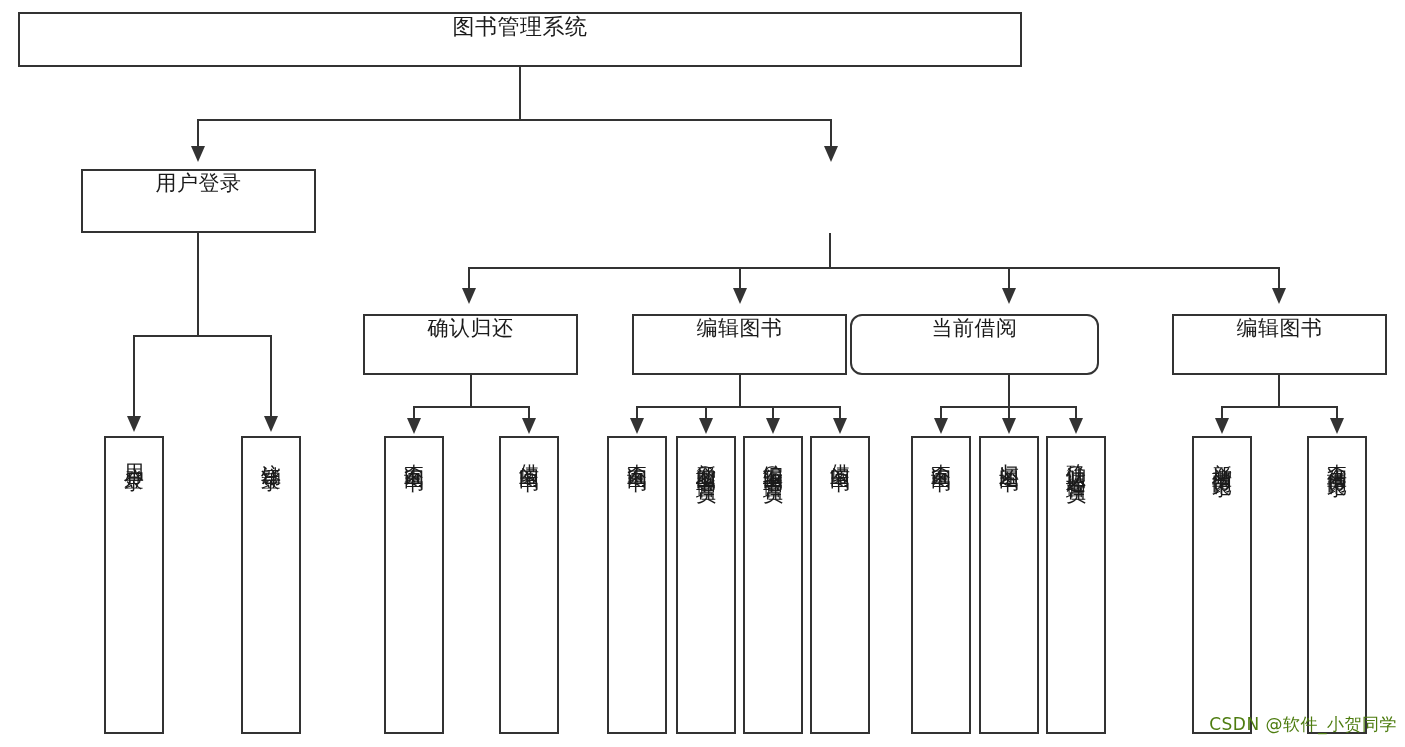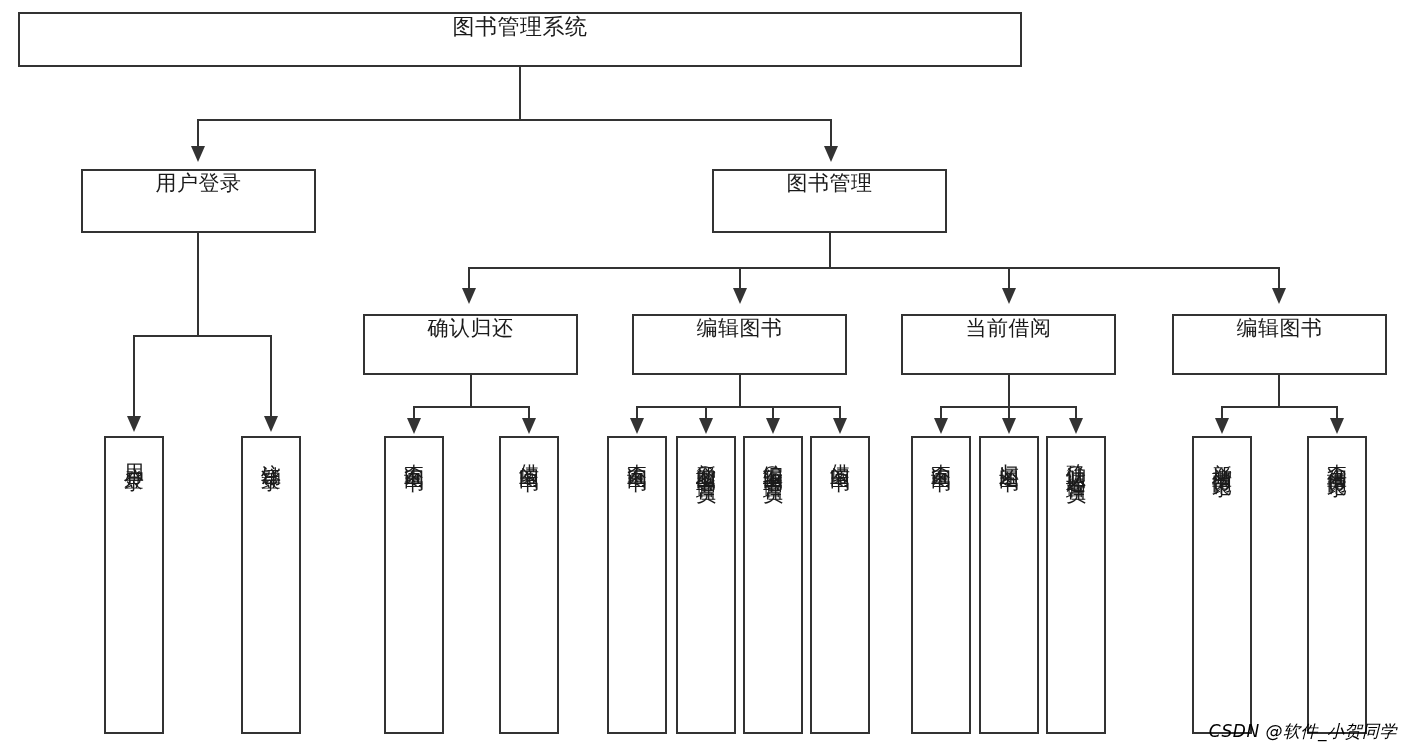--- a/index.html
+++ b/index.html
@@ -63,49 +63,45 @@
     width: 0;
     height: 0;
     border-left: 7px solid transparent;
     border-right: 7px solid transparent;
     border-top: 16px solid #333333;
   }
   
   #watermark {
     position: absolute;
     right: 8px;
-    bottom: 4px;
+    bottom: 11px;
     font-size: 17px;
-    color: #000000;
+    color: #4d7c0f;
     white-space: nowrap;
     letter-spacing: 0.5px;
-    font-style: italic;
   }
 </style>
 </head>
 <body>
 
 <div id="canvas">
 
   <div class="node root horiz" style="left:18px; top:12px; width:1004px; height:55px;">
     <span>图书管理系统</span>
   </div>
 
   <div class="seg vline" style="left:519px; top:67px; width:2px; height:53px;"></div>
   <div class="seg hline" style="left:197px; top:119px; width:635px; height:2px;"></div>
   <div class="seg vline" style="left:197px; top:119px; width:2px; height:30px;"></div>
   <div class="arrow" style="left:191px; top:146px;"></div>
   <div class="seg vline" style="left:830px; top:119px; width:2px; height:30px;"></div>
   <div class="arrow" style="left:824px; top:146px;"></div>
 
   <div class="node horiz" style="left:81px; top:169px; width:235px; height:64px;">
     <span>用户登录</span>
-  </div>
-  <div class="node horiz" style="left:712px; top:169px; width:235px; height:64px;">
-    <span>图书管理</span>
   </div>
 
   <div class="seg vline" style="left:197px; top:233px; width:2px; height:103px;"></div>
   <div class="seg hline" style="left:133px; top:335px; width:138px; height:2px;"></div>
   <div class="seg vline" style="left:133px; top:335px; width:2px; height:84px;"></div>
   <div class="arrow" style="left:127px; top:416px;"></div>
   <div class="seg vline" style="left:270px; top:335px; width:2px; height:84px;"></div>
   <div class="arrow" style="left:264px; top:416px;"></div>
 
   <div class="seg vline" style="left:829px; top:233px; width:2px; height:35px;"></div>
@@ -118,21 +114,21 @@
   <div class="arrow" style="left:1002px; top:288px;"></div>
   <div class="seg vline" style="left:1278px; top:267px; width:2px; height:23px;"></div>
   <div class="arrow" style="left:1272px; top:288px;"></div>
 
   <div class="node horiz" style="left:363px; top:314px; width:215px; height:61px;">
     <span>确认归还</span>
   </div>
   <div class="node horiz" style="left:632px; top:314px; width:215px; height:61px;">
     <span>编辑图书</span>
   </div>
-  <div class="node horiz" style="left:901px; top:314px; width:215px; height:61px;">
+  <div class="node horiz" style="left:850px; top:314px; width:249px; height:61px;border-radius:12px;">
     <span>当前借阅</span>
   </div>
   <div class="node horiz" style="left:1172px; top:314px; width:215px; height:61px;">
     <span>编辑图书</span>
   </div>
 
   <div class="seg vline" style="left:470px; top:375px; width:2px; height:32px;"></div>
   <div class="seg hline" style="left:413px; top:406px; width:117px; height:2px;"></div>
   <div class="seg vline" style="left:413px; top:406px; width:2px; height:14px;"></div>
   <div class="arrow" style="left:407px; top:418px;"></div>

